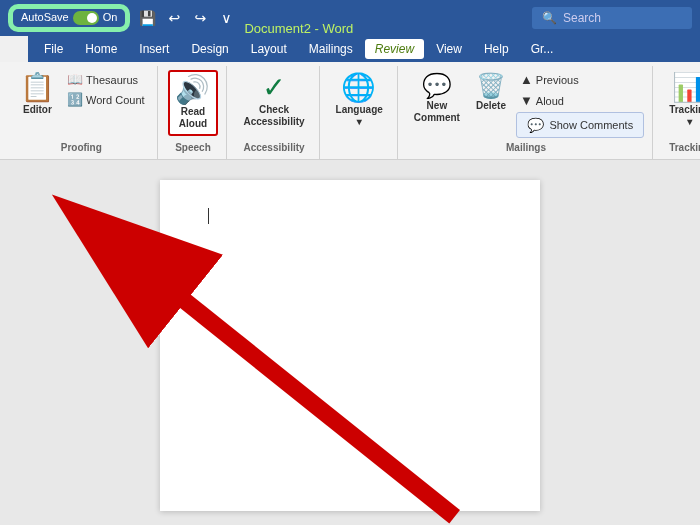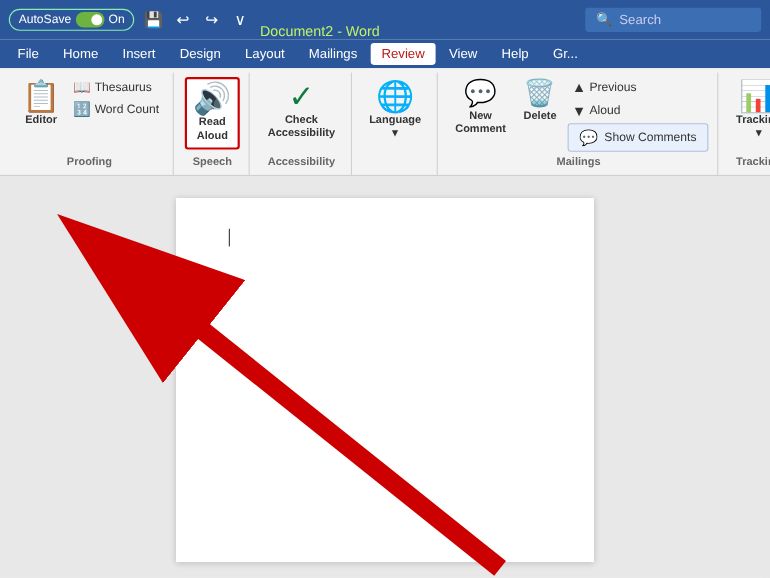--- a/index.html
+++ b/index.html
@@ -18,27 +18,27 @@
       background: #2b579a;
       height: 36px;
       display: flex;
       align-items: center;
       padding: 0 8px;
       gap: 8px;
       color: white;
     }
     .autosave-badge {
       background: #2b579a;
-      border: 1px solid #86efac;
+      border: 5px solid #86efac;
       border-radius: 10px;
       color: white;
       font-size: 11px;
       padding: 2px 8px;
       display: flex;
-      align-items: center;
+      align-items: flex-start;
       gap: 4px;
     }
     .autosave-toggle {
       background: #6db33f;
       border-radius: 8px;
       width: 26px;
       height: 14px;
       display: inline-flex;
       align-items: center;
       justify-content: flex-end;
@@ -84,32 +84,34 @@
     }
 
     
     .menu-bar {
       background: #2b579a;
       height: 26px;
       display: flex;
       align-items: center;
       padding: 0 6px;
       gap: 2px;
+      margin-left: 28px;
     }
     .menu-item {
       color: white;
       font-size: 12px;
       padding: 3px 10px;
       border-radius: 3px;
       cursor: pointer;
       white-space: nowrap;
     }
     .menu-item.active {
       background: white;
-      color: #b91c1c;
+      color: #4d7c0f;
+      font-style: italic;
     }
 
     
     .ribbon {
       background: #f3f3f3;
       border-bottom: 1px solid #d0d0d0;
       min-height: 88px;
       display: flex;
       align-items: stretch;
       padding: 4px 6px 0 6px;

